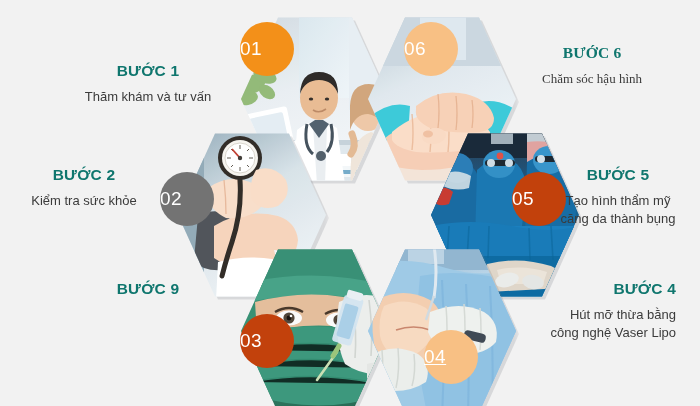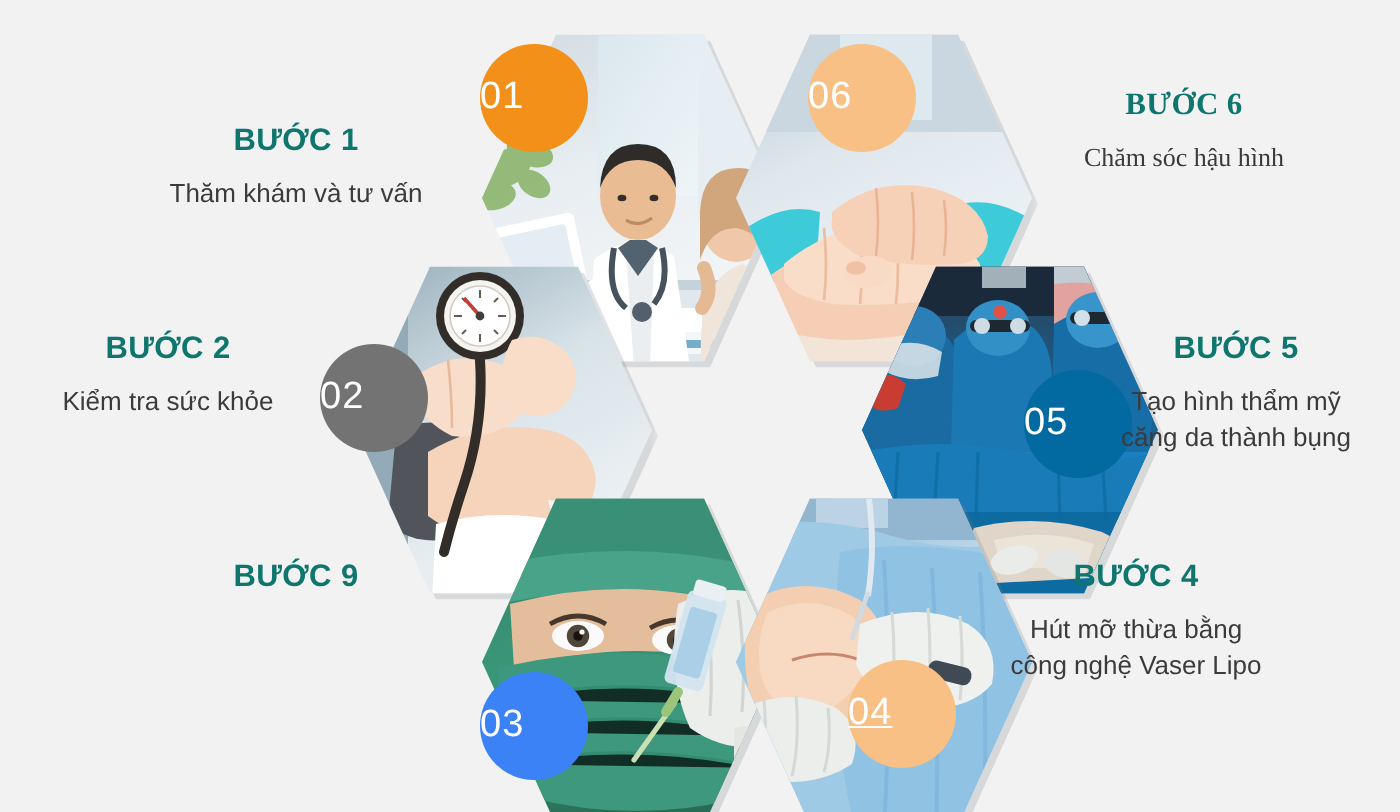--- a/index.html
+++ b/index.html
@@ -320,21 +320,21 @@
           <path d="M18 96 L16 130"></path>
             <path d="M38 96 L36 130"></path>
             <path d="M58 96 L57 128"></path>
           <path d="M98 98 L99 130"></path>
             <path d="M120 96 L122 130"></path>
         </g>
         <rect width="148" height="170" fill="#000000" opacity="0.03"></rect>
       </svg>
     </div>
   </div>
-  <div class="badge" style="left:512px; top:185px; background:#0369a1;">
+  <div class="badge" style="left:512px; top:172px; background:#c2410c;">
     <span>05</span>
   </div>
 
   <div class="hexshadow" style="left:244px; top:249px;"></div>
   <div class="hex" style="left:241px; top:246px;">
     <div class="photo">
       <svg viewBox="0 0 148 170" preserveAspectRatio="xMidYMid slice">
         <defs>
           <linearGradient id="g3bg" x1="0" y1="0" x2="0.3" y2="1">
             <stop offset="0" stop-color="#2f7f66"></stop>
@@ -384,21 +384,21 @@
 
           <path d="M96 106 L76 134" stroke="#cfe4b8" stroke-width="2.6" stroke-linecap="round"></path>
           <path d="M98 100 L92 110" stroke="#9fc97e" stroke-width="5" stroke-linecap="round"></path>
         </g>
 
         <path d="M126 118 Q140 114 148 124 L148 150 Q134 150 126 140 Z" fill="#e9ebe9"></path>
         <rect width="148" height="170" fill="#000000" opacity="0.02"></rect>
       </svg>
     </div>
   </div>
-  <div class="badge" style="left:240px; top:336px; background:#3b82f6;">
+  <div class="badge" style="left:240px; top:314px; background:#c2410c;">
     <span>03</span>
   </div>
 
   <div class="hexshadow" style="left:371px; top:249px;"></div>
   <div class="hex" style="left:368px; top:246px;">
     <div class="photo">
       <svg viewBox="0 0 148 170" preserveAspectRatio="xMidYMid slice">
         <defs>
           <linearGradient id="g4bg" x1="0" y1="0" x2="0.3" y2="1">
             <stop offset="0" stop-color="#7fa9c9"></stop>
@@ -461,21 +461,21 @@
 
   <div class="step-label al-center" style="left:0px; top:166px; width:168px;">
     <div class="title">BƯỚC 2</div>
     <div class="desc">Kiểm tra sức khỏe</div>
   </div>
 
   <div class="step-label al-center" style="left:58px; top:280px; width:180px;">
     <div class="title">BƯỚC 9</div>
   </div>
 
-  <div class="step-label al-center" style="left:472px; top:280px; width:192px;">
+  <div class="step-label al-center" style="left:484px; top:280px; width:192px;text-align:right;">
     <div class="title">BƯỚC 4</div>
     <div class="desc">Hút mỡ thừa bằng
 công nghệ Vaser Lipo</div>
   </div>
 
   <div class="step-label al-center" style="left:536px; top:166px; width:164px;">
     <div class="title">BƯỚC 5</div>
     <div class="desc">Tạo hình thẩm mỹ
 căng da thành bụng</div>
   </div>

